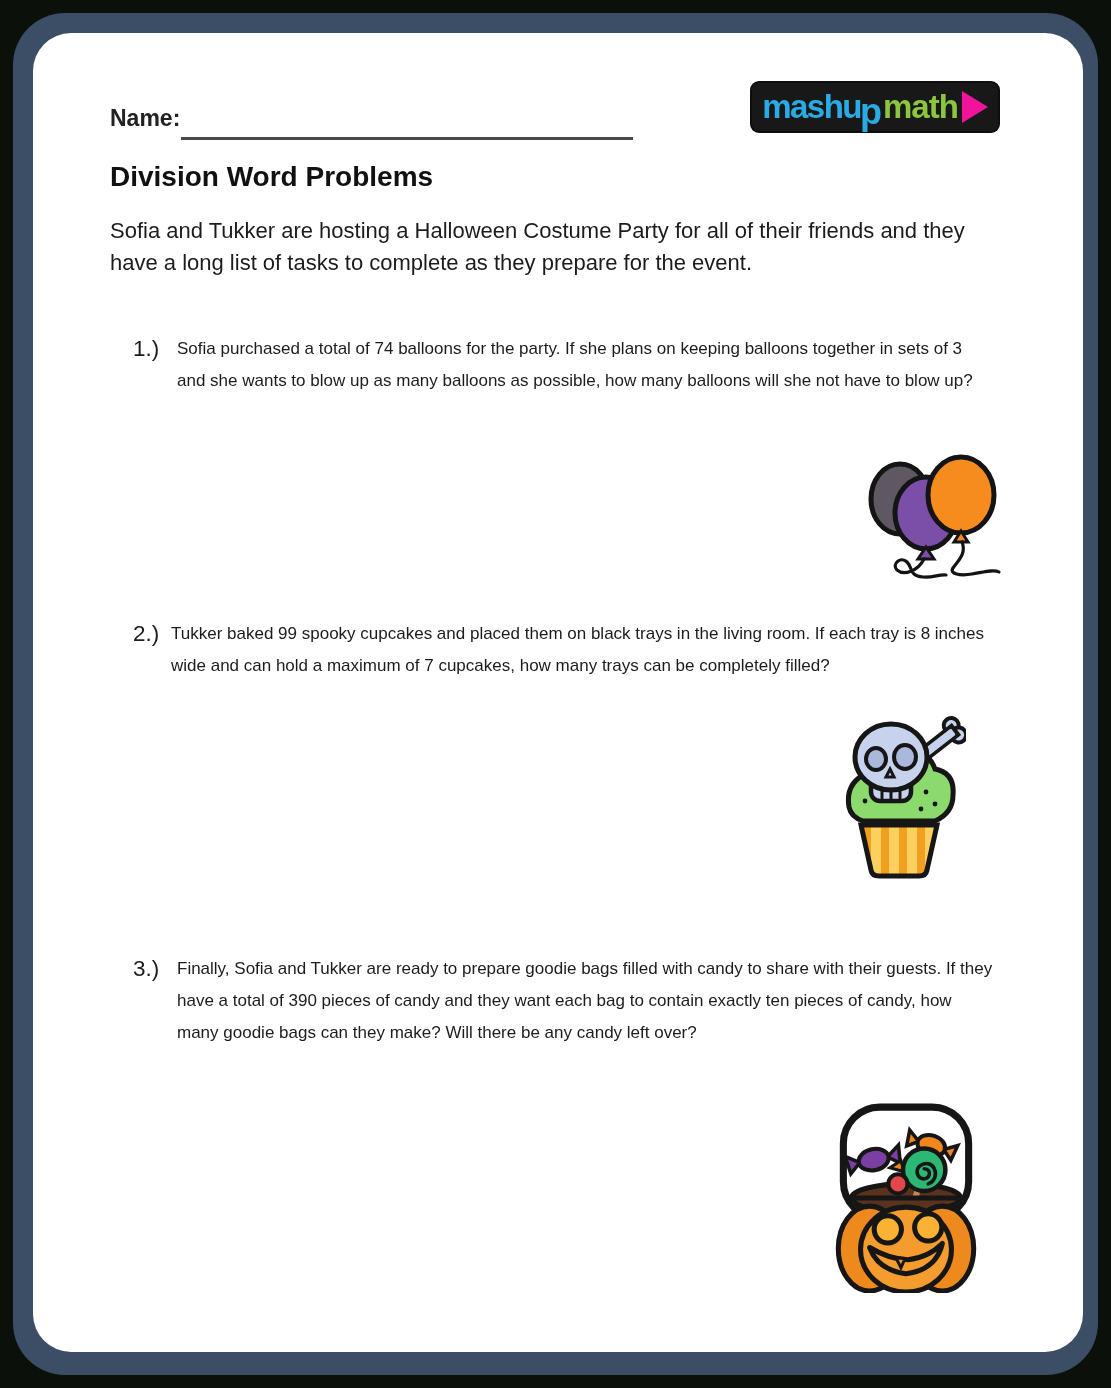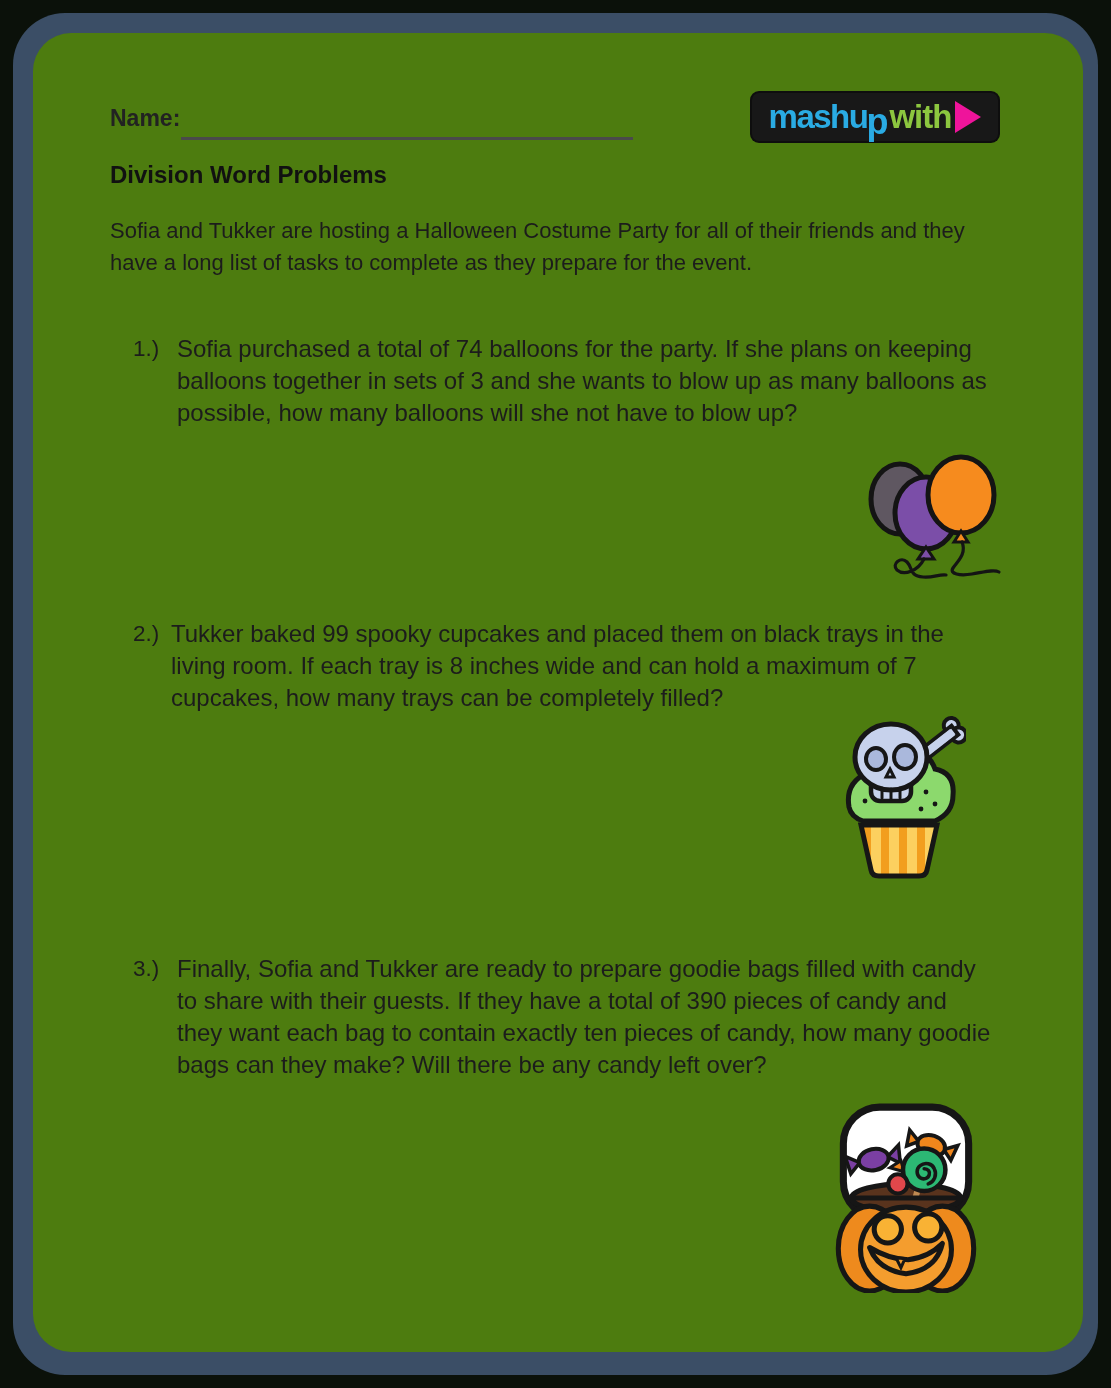--- a/index.html
+++ b/index.html
@@ -1,37 +1,37 @@
 <!DOCTYPE html>
 <html><head>
 <meta charset="utf-8">
 <style>
   html,body{margin:0;padding:0;width:1111px;height:1388px;overflow:hidden;
     background:#0b110a;font-family:"Liberation Sans",sans-serif;}
   .canvas{position:relative;width:1111px;height:1388px;}
   .border-frame{position:absolute;inset:13px;background:#3b4e66;border-radius:52px;}
   .page{position:absolute;left:33px;top:33px;width:1050px;height:1319px;
-    background:#4d7c0f;border-radius:38px;color:#1c1c1c;}
+    background:#ffffff;border-radius:38px;color:#1c1c1c;}
   .name-label{position:absolute;left:77px;top:72px;font-size:23px;font-weight:bold;color:#222;}
   .name-line{position:absolute;left:148px;top:64px;width:452px;height:40px;
     border-bottom:3px solid #4a4a4a;}
-  .logo{position:absolute;left:719px;top:60px;width:246px;height:48px;background:#181818;
+  .logo{position:absolute;left:719px;top:50px;width:246px;height:48px;background:#181818;
     border-radius:7px;display:flex;align-items:center;justify-content:center;
     box-shadow:0 0 0 2px #0e0e0e;}
   .logo .part1{color:#2aabe3;font-size:33px;font-weight:bold;letter-spacing:-1.5px;}
   .logo .part1sub{color:#2aabe3;font-size:36px;font-weight:bold;position:relative;top:5px;
     margin:0 1px 0 -1px;}
   .logo .part2{color:#8cc63f;font-size:33px;font-weight:600;letter-spacing:-1px;}
   .logo .arrow{width:0;height:0;border-top:16px solid transparent;border-bottom:16px solid transparent;
     border-left:26px solid #ef149b;margin-left:4px;}
-  .title{position:absolute;left:77px;top:128px;font-size:24px;font-weight:bold;margin:0;color:#111;}
+  .title{position:absolute;left:77px;top:128px;font-size:28px;font-weight:bold;margin:0;color:#111;}
   .intro{position:absolute;left:77px;top:182px;width:890px;font-size:22px;line-height:32px;margin:0;}
   .problem{position:absolute;display:flex;align-items:flex-start;}
   .pnum{flex:0 0 44px;font-size:22.5px;line-height:32px;}
-  .ptext{margin:0;width:818px;font-size:24px;line-height:32px;}
+  .ptext{margin:0;width:818px;font-size:17px;line-height:32px;}
   .p1{left:100px;top:300px;}
   .p2{left:100px;top:585px;}
   .p2 .pnum{flex-basis:38px;}
   .p3{left:100px;top:920px;}
   .illus{position:absolute;}
   .illus svg{width:100%;height:100%;display:block;}
   .il-balloons{left:827px;top:402px;width:142px;height:147px;}
   .il-cupcake{left:800px;top:674px;width:133px;height:175px;}
   .il-pumpkin{left:800px;top:1064px;width:146px;height:196px;}
 </style>
@@ -41,21 +41,21 @@
 <div class="canvas">
   <div class="border-frame"></div>
   <div class="page">
 
     <span class="name-label">Name:</span>
     <div class="name-line"></div>
 
     <div class="logo">
       <span class="part1">mashu</span>
         <span class="part1sub">p</span>
-        <span class="part2">with</span>
+        <span class="part2">math</span>
       <span class="arrow"></span>
     </div>
 
     <h1 class="title">Division Word Problems</h1>
     <p class="intro">Sofia and Tukker are hosting a Halloween Costume Party for all of their friends and they have a long list of tasks to complete as they prepare for the event.</p>
 
     <div class="problem p1">
       <span class="pnum">1.)</span>
       <p class="ptext">Sofia purchased a total of 74 balloons for the party. If she plans on keeping balloons together in sets of 3 and she wants to blow up as many balloons as possible, how many balloons will she not have to blow up?</p>
     </div>

